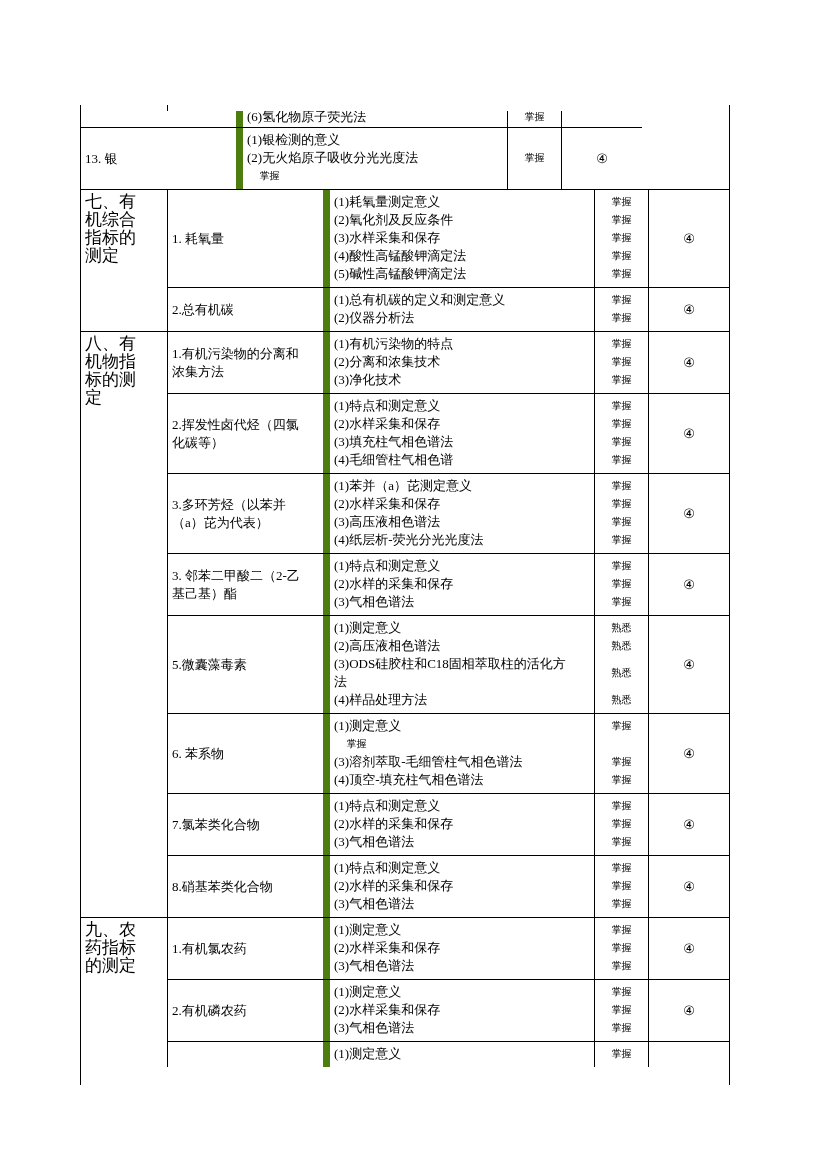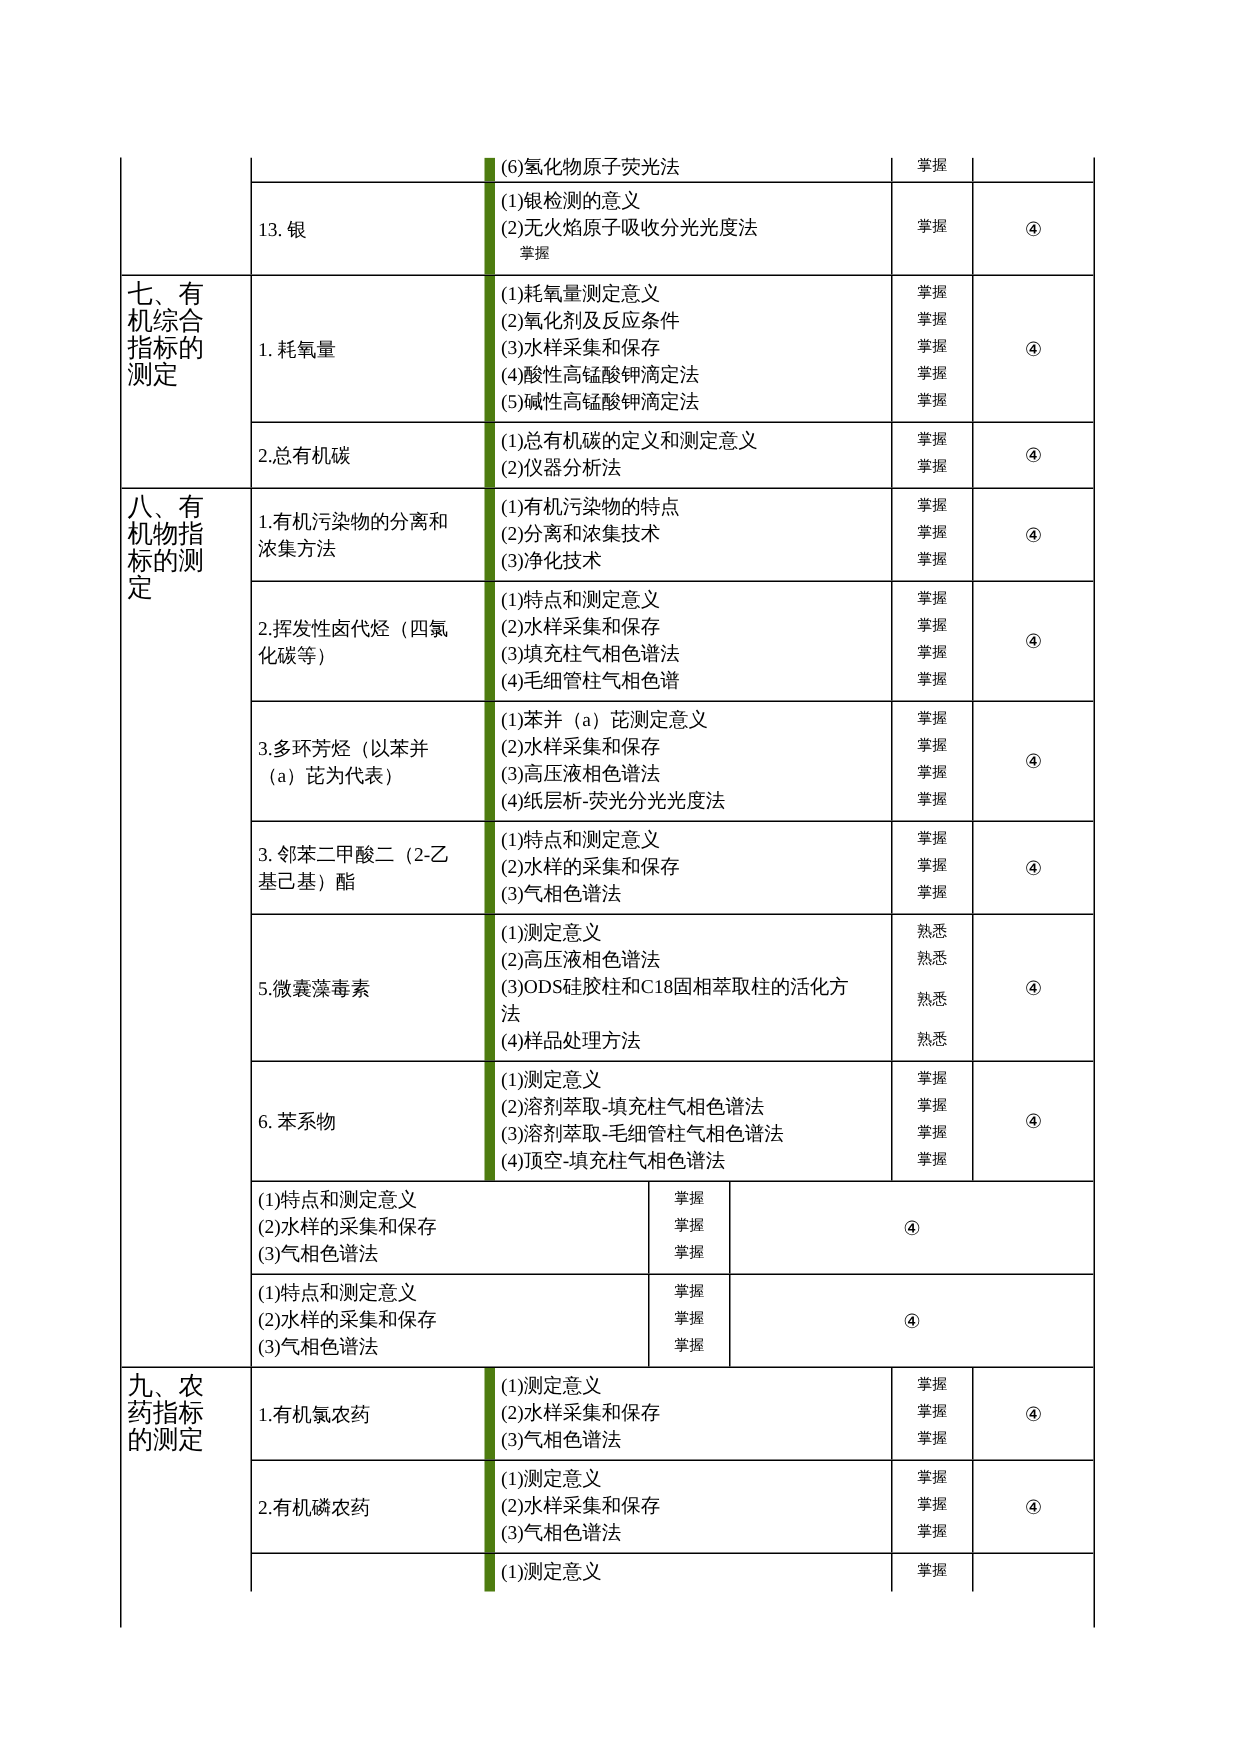--- a/index.html
+++ b/index.html
@@ -12,21 +12,21 @@
   .page-canvas { position: absolute; inset: 0; background: #ffffff; }
 
   .table {
     position: absolute; left: 80px; top: 105px;
     width: 650px; height: 980px; overflow: hidden;
     border-left: 1px solid #000; border-right: 1px solid #000;
     background: #ffffff;
   }
 
   .group-row { display: flex; border-top: 1px solid #000; }
-  .group-row:first-child { border-top: none; }
+  .group-row:first-child { border-top: none; flex-direction: column; }
 
   .chapter-cell {
     width: 87px; border-right: 1px solid #000;
     padding: 3px 16px 3px 4px;
     font-size: 17px; line-height: 18px;
   }
 
   .sections { width: 561px; display: flex; flex-direction: column; }
 
   .section-row { display: flex; border-top: 1px solid #000; }
@@ -257,52 +257,53 @@
             <div class="level-cell">④</div>
           </div>
           <div class="section-row">
             <div class="name-cell">6. 苯系物</div>
             <div class="items-wrap">
               <div class="item-row">
                 <div class="item-text">(1)测定意义</div>
                 <div class="mastery-cell">掌握</div>
               </div>
               <div class="item-row">
-                <div class="item-text">(2)溶剂萃取-填充柱气相色谱法</div>
                 <div class="mastery-cell">掌握</div>
               </div>
               <div class="item-row">
                 <div class="item-text">(3)溶剂萃取-毛细管柱气相色谱法</div>
                 <div class="mastery-cell">掌握</div>
               </div>
               <div class="item-row">
                 <div class="item-text">(4)顶空-填充柱气相色谱法</div>
                 <div class="mastery-cell">掌握</div>
               </div>
             </div>
             <div class="level-cell">④</div>
           </div>
           <div class="section-row">
+            <div class="name-cell">7.氯苯类化合物</div>
             <div class="items-wrap">
               <div class="item-row">
                 <div class="item-text">(1)特点和测定意义</div>
                 <div class="mastery-cell">掌握</div>
               </div>
               <div class="item-row">
                 <div class="item-text">(2)水样的采集和保存</div>
                 <div class="mastery-cell">掌握</div>
               </div>
               <div class="item-row">
                 <div class="item-text">(3)气相色谱法</div>
                 <div class="mastery-cell">掌握</div>
               </div>
             </div>
             <div class="level-cell">④</div>
           </div>
           <div class="section-row">
+            <div class="name-cell">8.硝基苯类化合物</div>
             <div class="items-wrap">
               <div class="item-row">
                 <div class="item-text">(1)特点和测定意义</div>
                 <div class="mastery-cell">掌握</div>
               </div>
               <div class="item-row">
                 <div class="item-text">(2)水样的采集和保存</div>
                 <div class="mastery-cell">掌握</div>
               </div>
               <div class="item-row">

